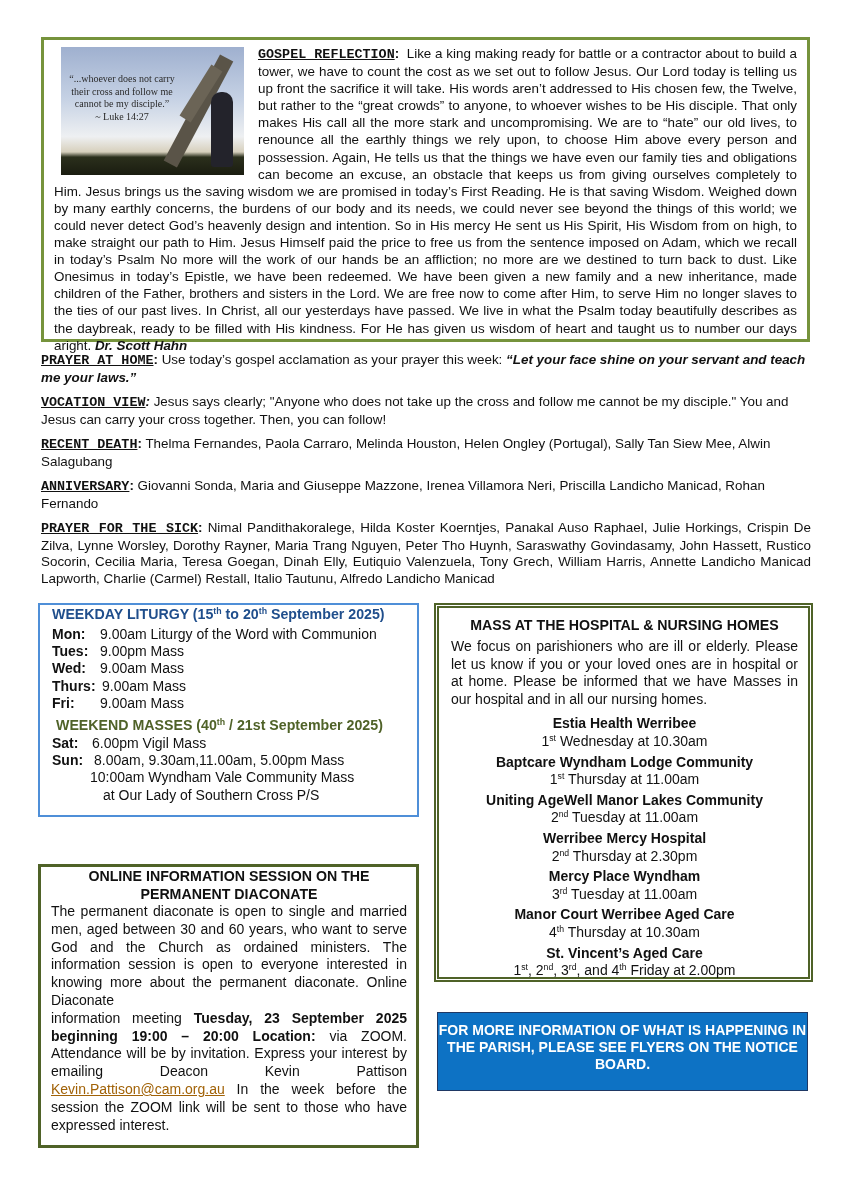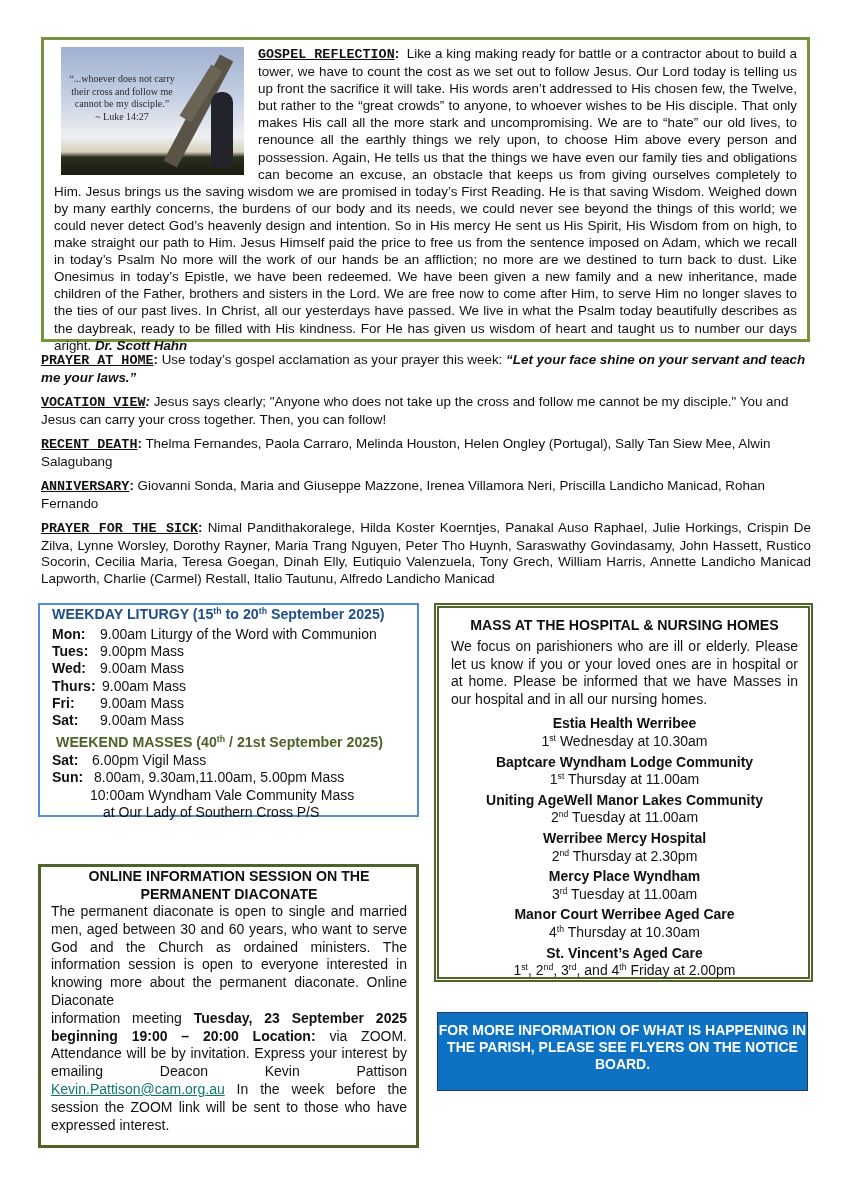--- a/index.html
+++ b/index.html
@@ -27,21 +27,21 @@
   #liturgy { left: 38px; top: 603px; width: 381px; height: 214px; border: 2px solid #4f8fd8; padding: 0 10px 0 12px; }
   #liturgy .title { color: #1f4e8c; font-weight: bold; font-size: 14.2px; line-height: 18px; margin-bottom: 3px; }
   #liturgy .row { font-size: 14px; line-height: 17.2px; white-space: nowrap; }
   #liturgy .row .day { font-weight: bold; display: inline-block; }
   #liturgy .title2 { color: #4f6228; font-weight: bold; font-size: 14.2px; line-height: 18px; margin: 4px 0 1px 4px; }
   sup { font-size: 0.62em; line-height: 0; vertical-align: 0.55em; }
 
   
   #diaconate { left: 38px; top: 864px; width: 381px; height: 284px; border: 3px solid #4f6228; padding: 0 9px 0 10px; font-size: 14px; line-height: 17.8px; text-align: justify; }
   #diaconate .title { font-weight: bold; text-align: center; font-size: 14.2px; line-height: 18px; }
-  #diaconate a { color: #0f766e; text-decoration: underline; }
+  #diaconate a { color: #a16207; text-decoration: underline; }
 
   
   #hospital { left: 434px; top: 603px; width: 379px; height: 379px; border: 5px double #4f6228; padding: 8px 10px 0 12px; font-size: 14px; line-height: 17.6px; }
   #hospital .title { font-weight: bold; text-align: center; font-size: 14.2px; line-height: 18px; margin-bottom: 4px; }
   #hospital .intro { text-align: justify; margin-bottom: 7px; }
   #hospital .place { text-align: center; margin-bottom: 3px; }
   #hospital .place .name { font-weight: bold; display: block; }
 
   
   #banner { left: 437px; top: 1012px; width: 371px; height: 79px; background: #0d72c4; border: 1px solid #1f3864; color: #ffffff; font-weight: bold; font-size: 14px; line-height: 17px; text-align: center; padding-top: 9px; }
@@ -88,21 +88,20 @@
   </p>
 </section>
 
 <section id="liturgy" class="abs">
   <div class="title"><span>WEEKDAY LITURGY (15</span><sup>th</sup><span> to 20</span><sup>th</sup><span> September 2025)</span></div>
   <div class="row"><span class="day" style="width:48px">Mon:</span><span>9.00am Liturgy of the Word with Communion</span></div>
   <div class="row"><span class="day" style="width:48px">Tues:</span><span>9.00pm Mass</span></div>
   <div class="row"><span class="day" style="width:48px">Wed:</span><span>9.00am Mass</span></div>
   <div class="row"><span class="day" style="width:50px">Thurs:</span><span>9.00am Mass</span></div>
   <div class="row"><span class="day" style="width:48px">Fri:</span><span>9.00am Mass</span></div>
-  <div class="row"><span class="day" style="width:48px">Sat:</span><span>9.00am Mass</span></div>
   <div class="title2"><span>WEEKEND MASSES (40</span><sup>th</sup><span> / 21st September 2025)</span></div>
   <div class="row"><span class="day" style="width:40px">Sat:</span><span>6.00pm Vigil Mass</span></div>
   <div class="row"><span class="day" style="width:42px">Sun:</span><span>8.00am, 9.30am,11.00am, 5.00pm Mass</span></div>
   <div class="row" style="padding-left:38px">10:00am Wyndham Vale Community Mass</div>
   <div class="row" style="padding-left:51px">at Our Lady of Southern Cross P/S</div>
 </section>
 
 <section id="diaconate" class="abs">
   <div class="title">ONLINE INFORMATION SESSION ON THE PERMANENT DIACONATE</div>
   <div>

